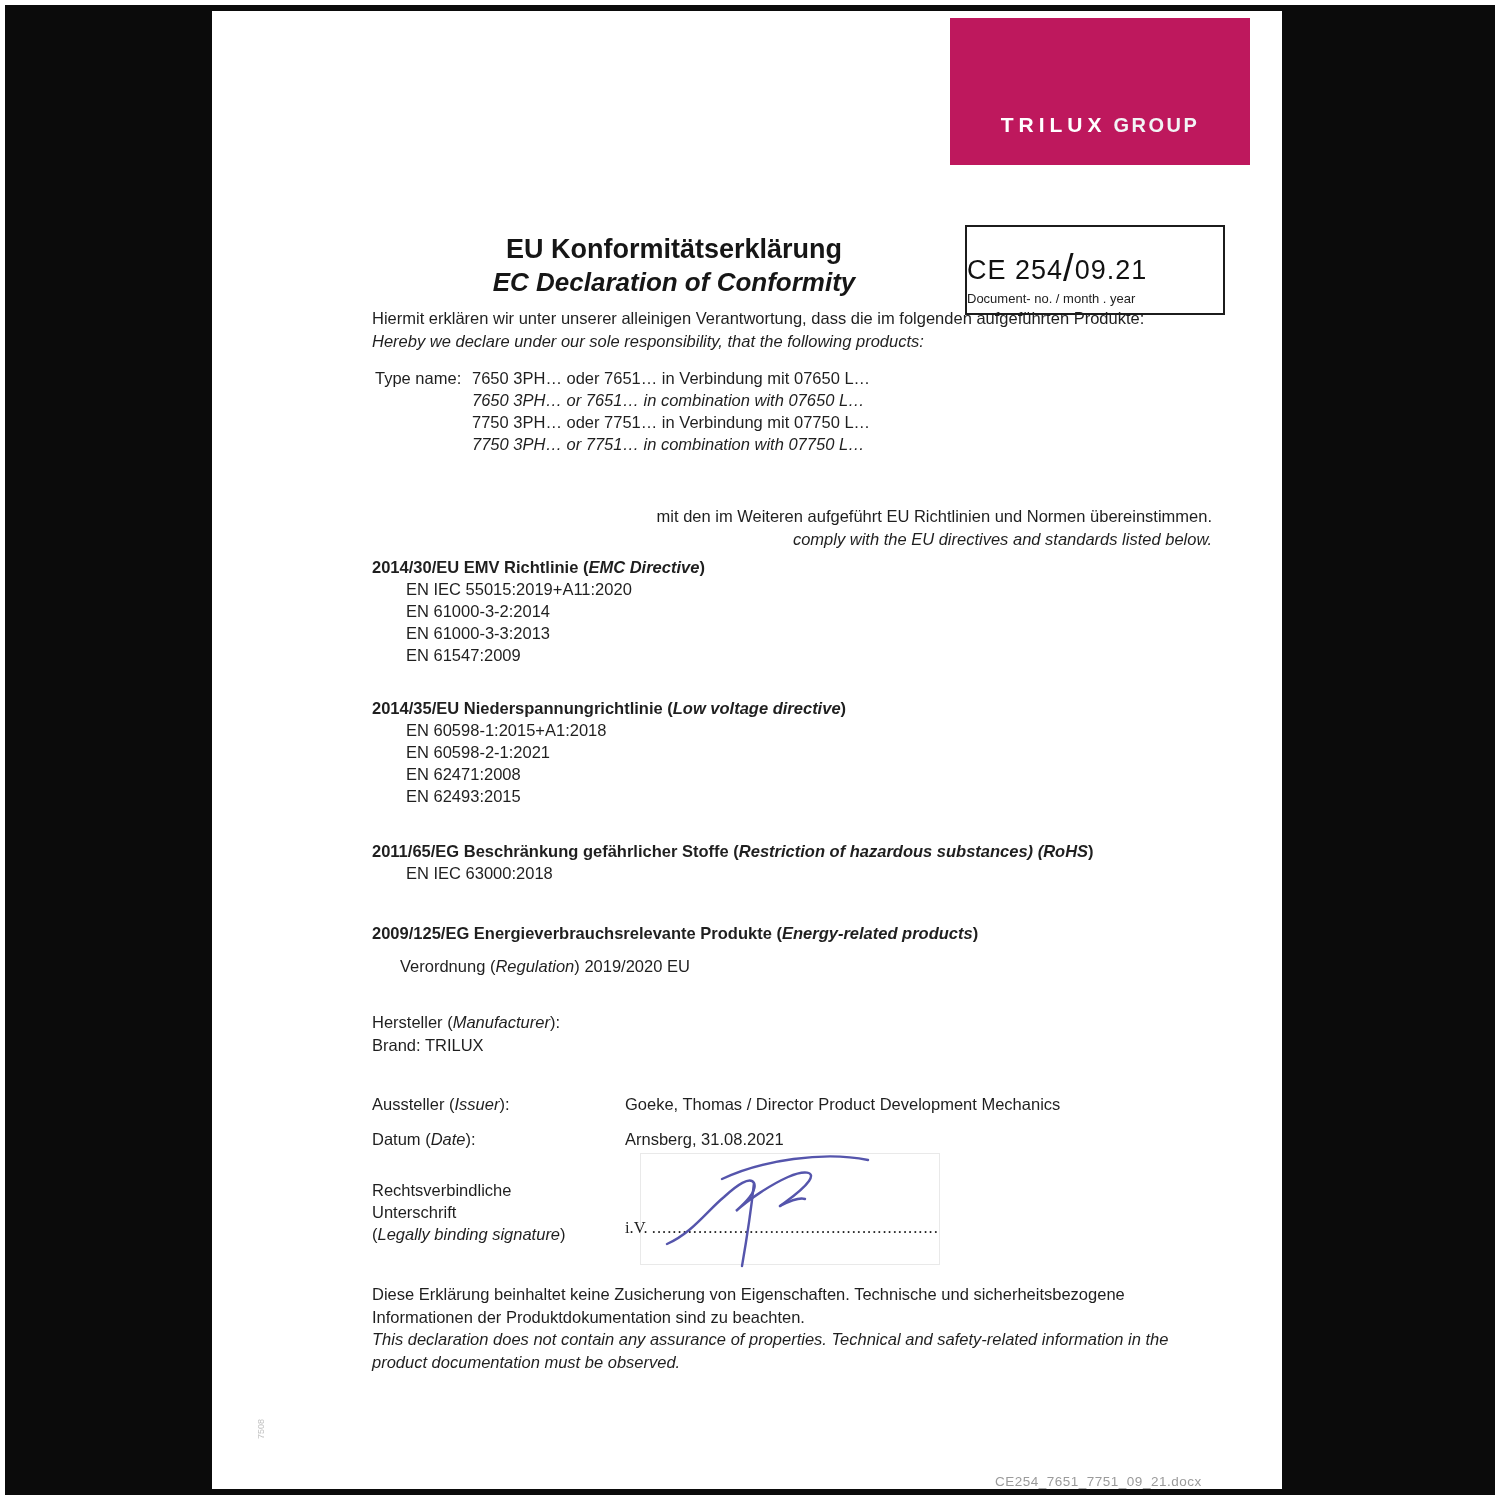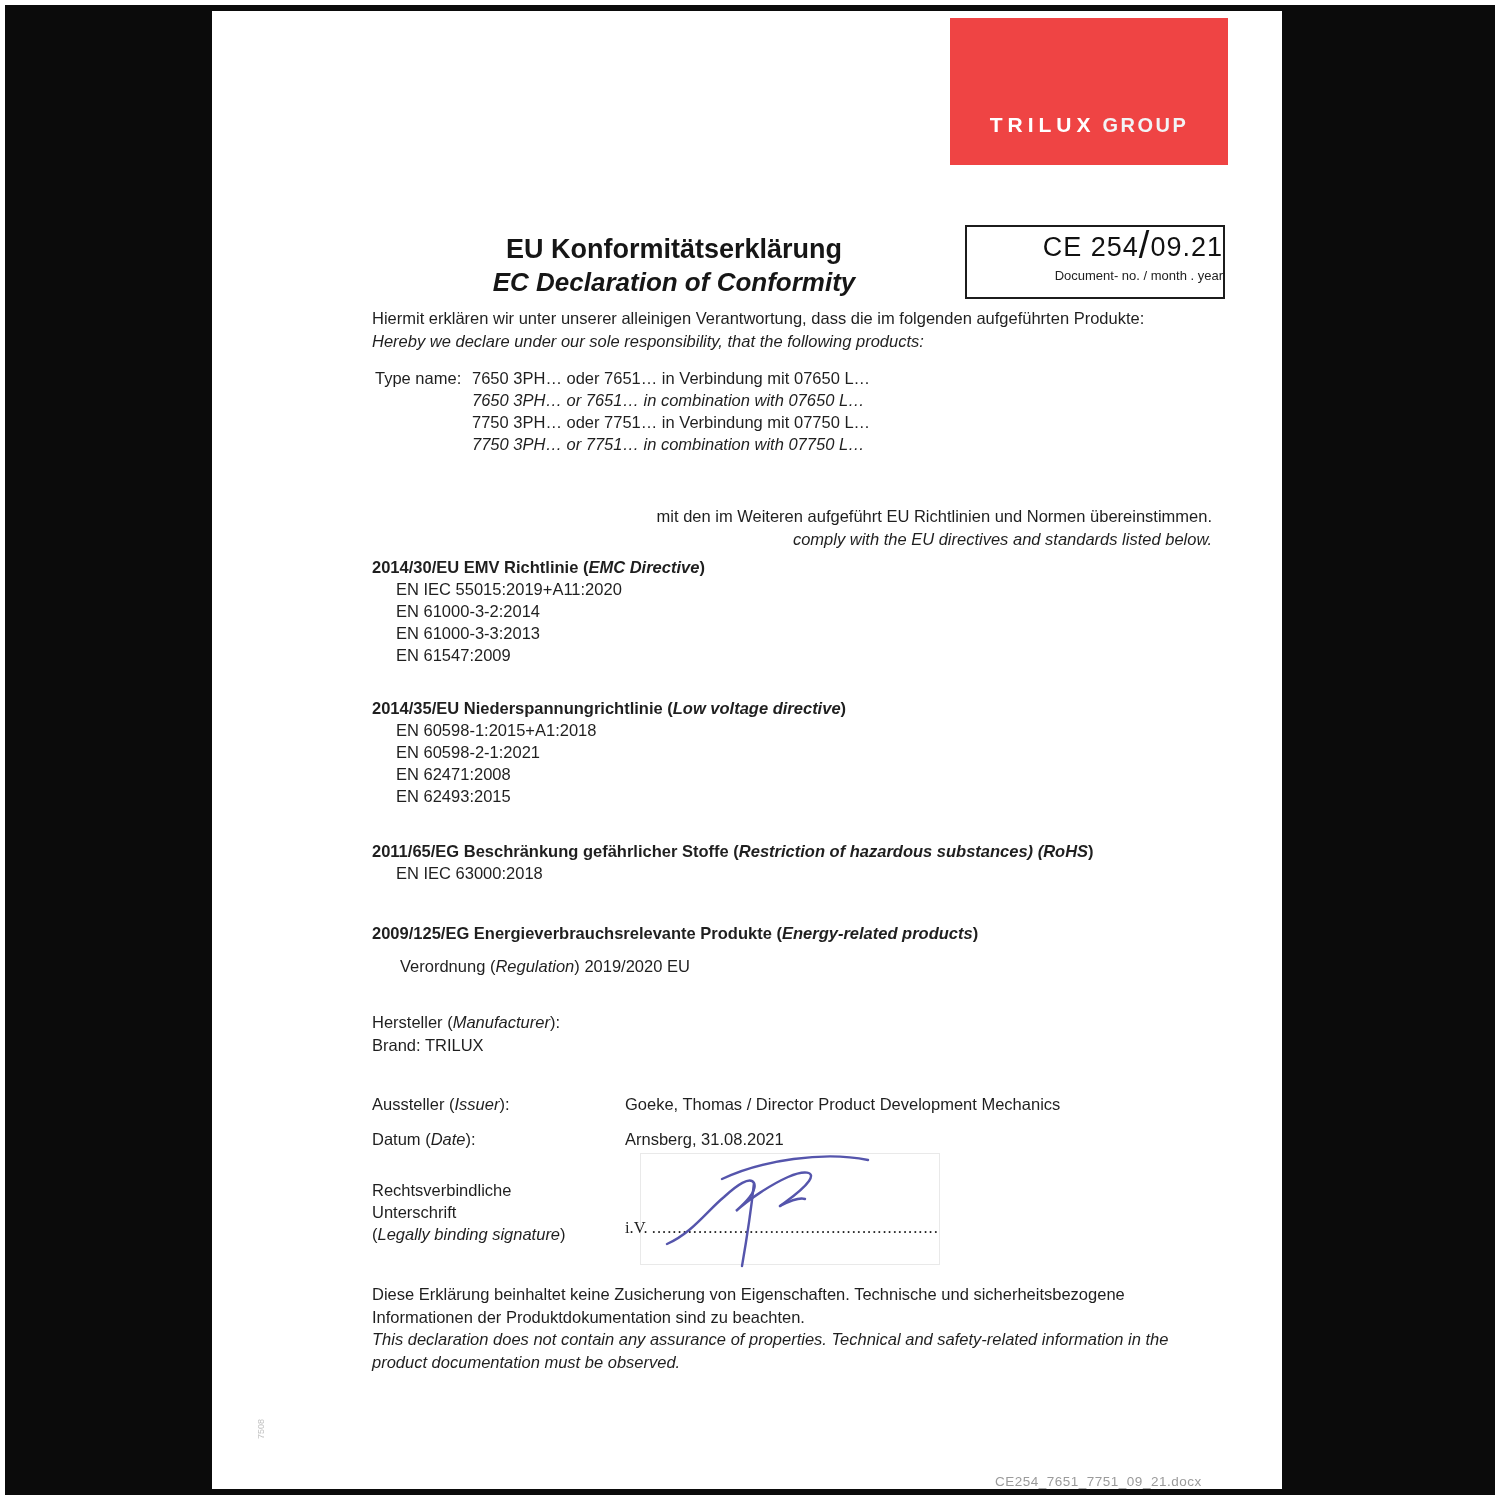--- a/index.html
+++ b/index.html
@@ -5,49 +5,49 @@
   * { margin:0; padding:0; box-sizing:border-box; }
   html,body { width:1500px; height:1500px; background:#ffffff; overflow:hidden;
               font-family:"Liberation Sans", sans-serif; }
   .canvas { position:relative; width:1500px; height:1500px; background:#ffffff; }
   .frame  { position:absolute; left:5px; top:5px; right:5px; bottom:5px; background:#0b0b0b; }
   .paper  { position:absolute; left:212px; top:11px; width:1070px; height:1478px;
             background:#ffffff; color:#1f1f1f; font-size:16.5px; line-height:22px; }
   .block  { position:absolute; left:160px; }
 
   
-  .logo { position:absolute; left:738px; top:7px; width:278px; height:147px;
-          background:#ef4444; text-align:center; padding-top:96px; }
+  .logo { position:absolute; left:738px; top:7px; width:300px; height:147px;
+          background:#be185d; text-align:center; padding-top:96px; }
   .logo-brand  { color:#fff; font-weight:800; font-size:21px; letter-spacing:5px; }
   .logo-suffix { color:#f2f4f5; font-weight:700; font-size:20px; letter-spacing:2.5px; margin-left:7px; }
 
   
   .title { position:absolute; left:160px; top:222px; width:604px; text-align:center; }
   .title-de { font-size:27px; font-weight:bold; line-height:33px; color:#161616; }
   .title-en { font-size:26px; font-weight:bold; font-style:italic; line-height:32px; color:#161616; }
 
   
-  .ce-box { position:absolute; left:753px; top:214px; width:260px; height:74px;
-            border:2px solid #1c1c1c; text-align:right; padding-top:1px; }
+  .ce-box { position:absolute; left:753px; top:214px; width:260px; height:90px;
+            border:2px solid #1c1c1c; text-align:left; padding-top:24px; }
   .ce-num { font-size:27px; letter-spacing:1px; color:#111; line-height:30px; }
   .ce-num .slash { font-size:38px; font-weight:300; position:relative; top:2px; }
   .ce-caption { font-size:13px; color:#222; margin-top:3px; }
 
   .intro { top:296px; width:840px; line-height:23px; }
   .it { font-style:italic; }
 
   .typeblock { position:absolute; left:163px; top:356px; display:flex; }
   .typelabel { width:97px; flex:none; }
   .typelines p { line-height:22px; }
 
   .comply { top:494px; width:840px; line-height:23px;text-align:right; }
 
   .sec .h { font-weight:bold; }
   .sec .h em { font-weight:bold; }
-  .sec .std { margin-left:24px; line-height:22px; }
+  .sec .std { margin-left:34px; line-height:22px; }
   .sec .std:first-of-type { margin-top:11px; }
   .sec .reg { margin-left:28px; margin-top:11px; }
 
   .row { display:flex; }
   .row .lbl { width:253px; flex:none; }
   .mfg-left p, .mfg-right p { line-height:23px; }
   .mfg-right { font-weight:bold; }
 
   .sig-labels p { line-height:22px; }
   .sig-line { position:absolute; left:413px; top:1206px; white-space:nowrap;font-family:Liberation Serif, serif; }

